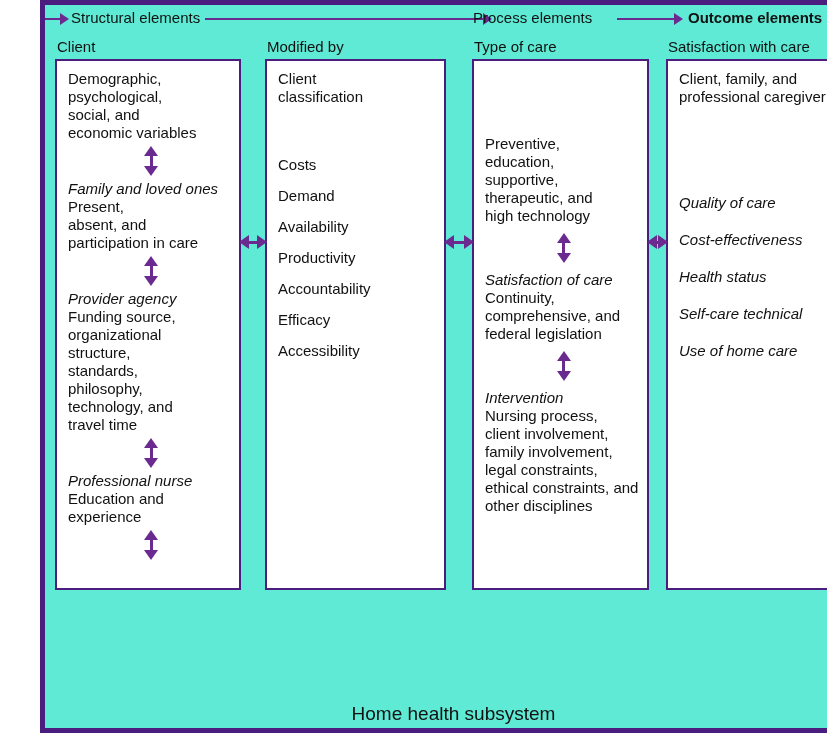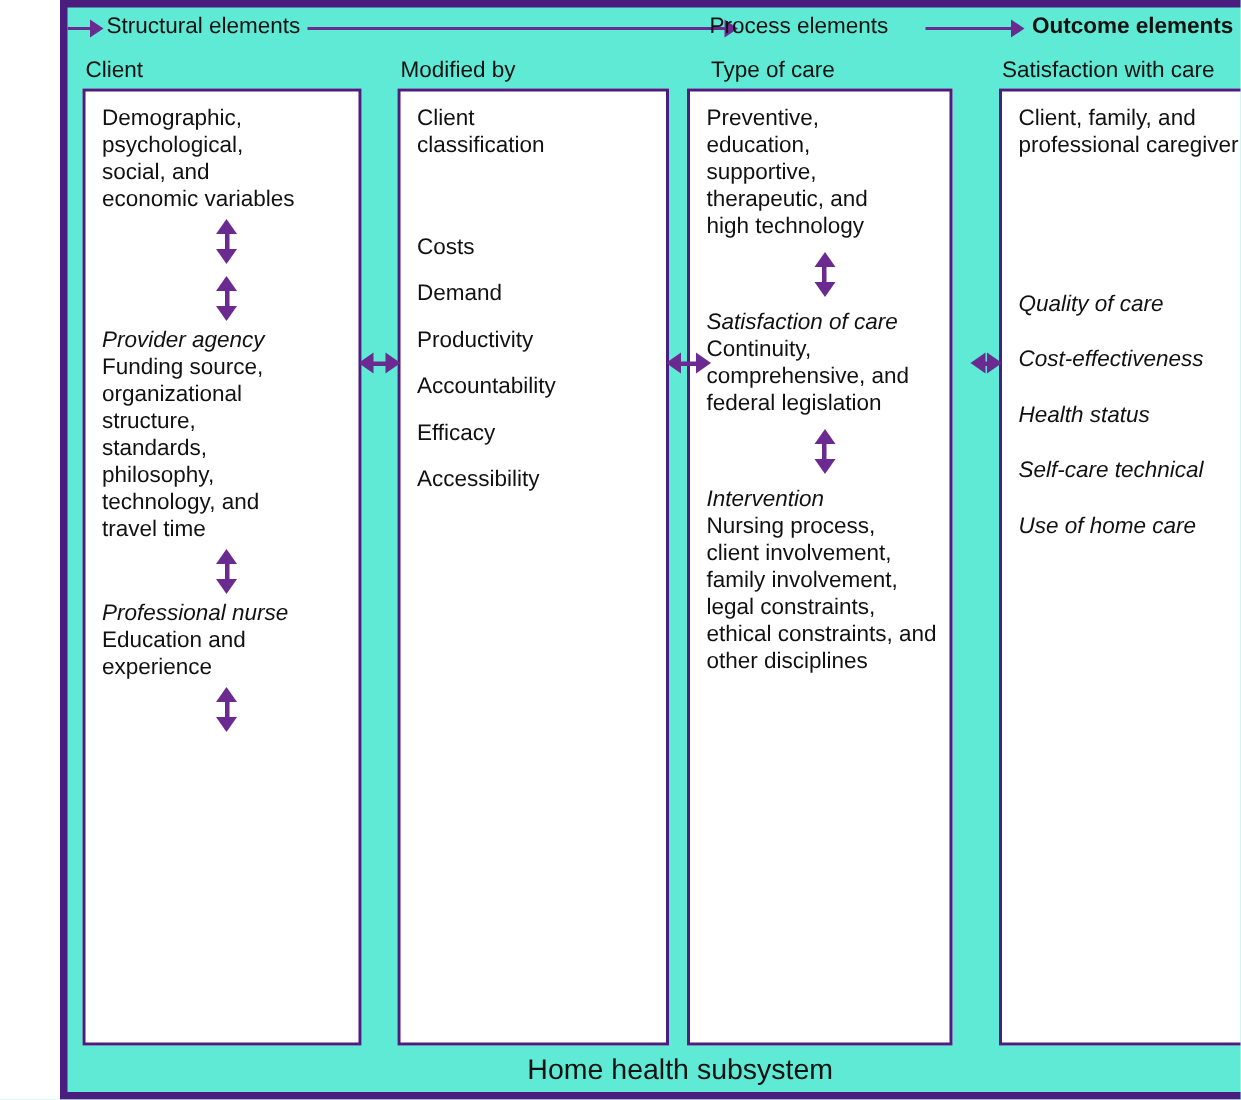--- a/index.html
+++ b/index.html
@@ -53,33 +53,33 @@
   }
   .h1 { left: 12px; }
   .h2 { left: 222px; }
   .h3 { left: 429px; }
   .h4 { left: 623px; }
 
   
   .box {
     position: absolute;
     top: 54px;
-    height: 638px;
+    height: 531px;
     background: #ffffff;
     border: 2px solid #4A1D7E;
     padding: 9px 5px 9px 11px;
     font-size: 15px;
     line-height: 18px;
     display: flex;
     flex-direction: column;
     align-items: stretch;
   }
   .box1 { left: 10px;  width: 186px; }
   .box2 { left: 220px; width: 181px; }
-  .box3 { left: 413px; width: 177px; }
+  .box3 { left: 427px; width: 177px; justify-content: center; }
   .box4 { left: 621px; width: 187px; }
 
   .section .title { font-style: italic; }
   .section .body, .mb-item, .intro { white-space: pre-line; }
 
   .mb-item { margin-bottom: 13px; }
   .mb-item.first { margin-bottom: 50px; }
 
   .intro { margin-bottom: 88px; }
   .outcome { font-style: italic; margin-bottom: 19px; }
@@ -171,20 +171,26 @@
       <div class="body">Demographic,
 psychological,
 social, and
 economic variables</div>
     </div>
     <div class="darrow-v">
         <span class="line"></span>
         <span class="head-t"></span>
         <span class="head-b"></span>
       </div>
+    <div class="section">
+      <div class="title">Family and loved ones</div>
+      <div class="body">Present,
+absent, and
+participation in care</div>
+    </div>
     <div class="darrow-v">
         <span class="line"></span>
         <span class="head-t"></span>
         <span class="head-b"></span>
       </div>
     <div class="section">
       <div class="title">Provider agency</div>
       <div class="body">Funding source,
 organizational
 structure,
@@ -208,20 +214,21 @@
         <span class="head-t"></span>
         <span class="head-b"></span>
       </div>
   </div>
 
   <div class="box box2">
     <div class="mb-item first">Client
 classification</div>
     <div class="mb-item">Costs</div>
     <div class="mb-item">Demand</div>
+    <div class="mb-item">Availability</div>
     <div class="mb-item">Productivity</div>
     <div class="mb-item">Accountability</div>
     <div class="mb-item">Efficacy</div>
     <div class="mb-item">Accessibility</div>
   </div>
 
   <div class="box box3">
     <div class="section">
       <div class="body">Preventive,
 education,

